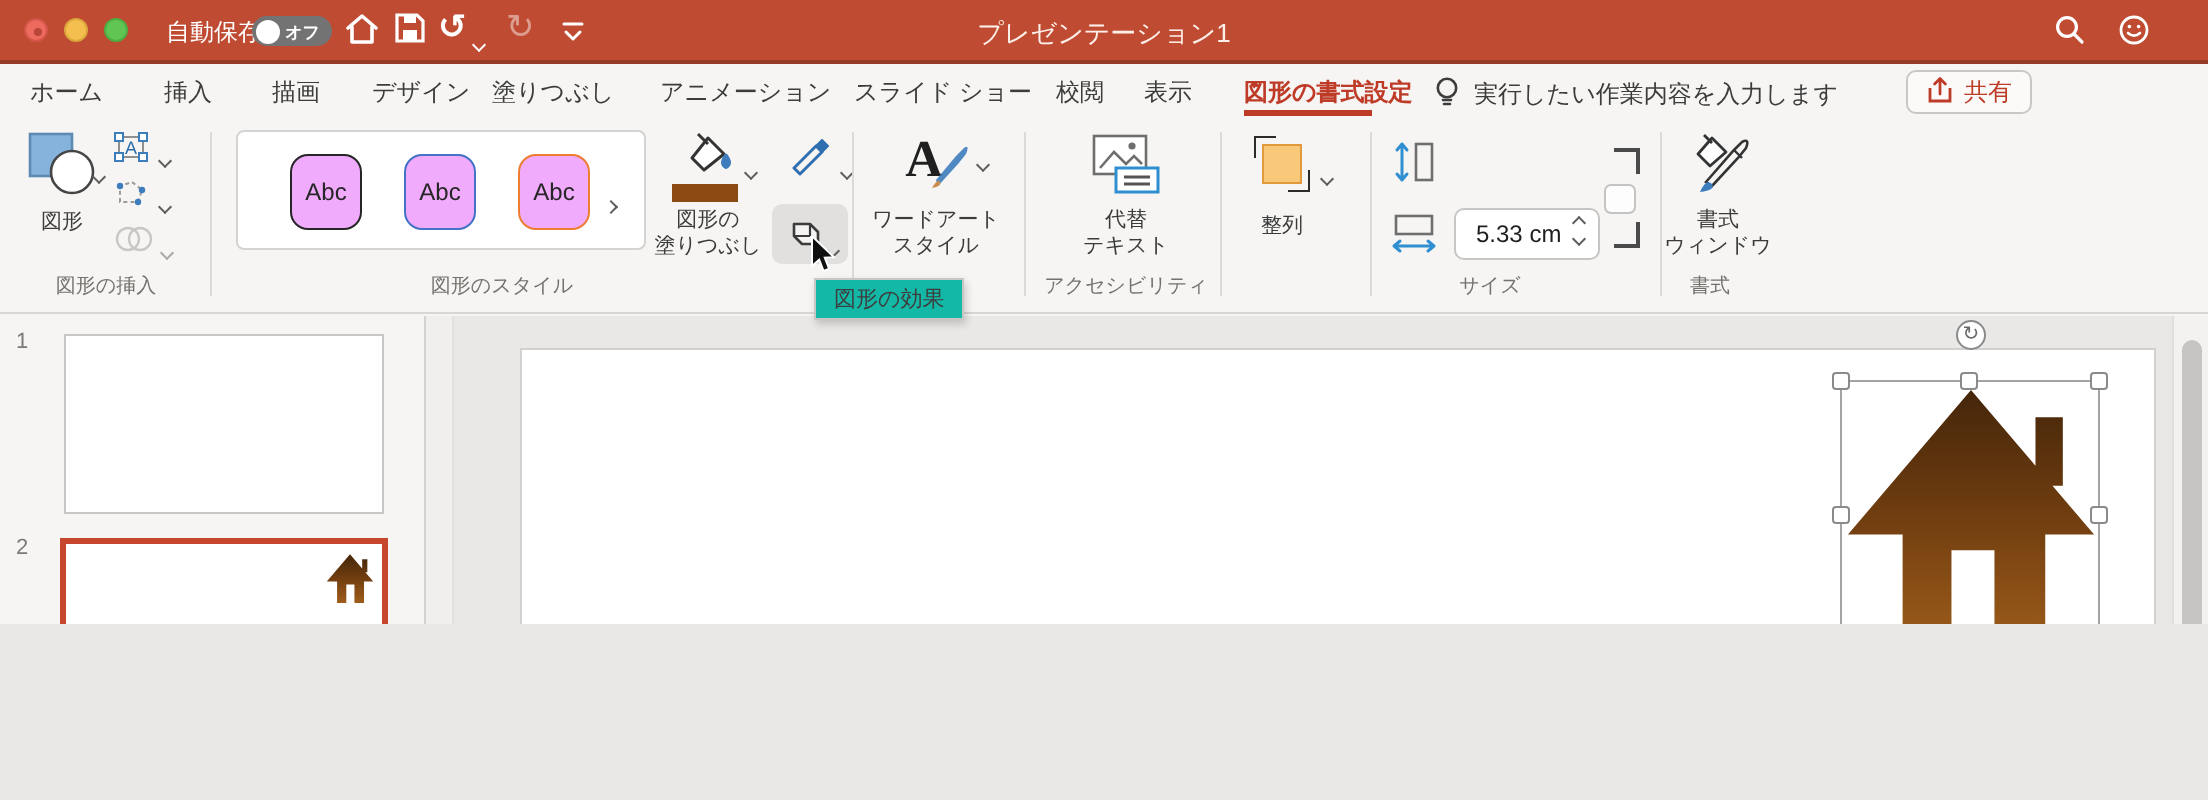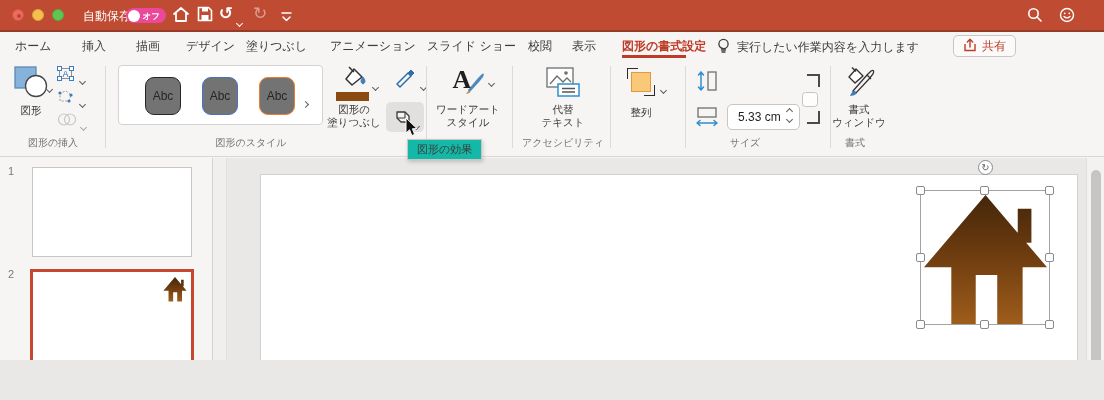--- a/index.html
+++ b/index.html
@@ -1,29 +1,29 @@
 <!DOCTYPE html>
 <html><head>
 <meta charset="utf-8">
 <style>
   * { margin:0; padding:0; box-sizing:border-box; }
   html,body { width:1104px; height:400px; }
   body { font-family:"Liberation Sans","DejaVu Sans",sans-serif; background:#e9e8e6; overflow:hidden; }
-  #app { position:relative; width:1104px; height:360px; overflow:hidden; background:#f6f5f3; }
+  #app { position:relative; width:1104px; height:312px; overflow:hidden; background:#f6f5f3; }
   .abs { position:absolute; }
 
   
   #titlebar { position:absolute; left:0; top:0; width:1104px; height:30px; background:#bf4b32; }
   .light { position:absolute; top:9px; width:12px; height:12px; border-radius:50%; }
   .light-red { left:12px; background:#ed6a5e; border:0.5px solid #d35548; }
   .light-red::after{ content:""; position:absolute; left:3.5px; top:3.5px; width:4px; height:4px; border-radius:50%; background:#b8473a; }
   .light-yellow { left:32px; background:#f4bf4f; border:0.5px solid #dba63c; }
   .light-green { left:52px; background:#61c554; border:0.5px solid #4caf42; }
   #autosave-label { position:absolute; left:83px; top:8px; font-size:12px; color:#fff; }
-  #autosave-toggle { position:absolute; left:126px; top:8px; width:40px; height:15px; border-radius:8px; background:#ec4899; }
+  #autosave-toggle { position:absolute; left:126px; top:8px; width:40px; height:15px; border-radius:8px; background:#737373; }
   #autosave-knob { position:absolute; left:1.5px; top:1.5px; width:12px; height:12px; border-radius:50%; background:#fff; }
   #autosave-state { position:absolute; right:6px; top:2.5px; font-size:8.5px; color:#fff; font-weight:bold; }
   .tb-ico { position:absolute; top:5px; color:#fff; }
   .tb-glyph { font-size:17px; color:#fff; line-height:20px; }
   #doc-title { position:absolute; left:452px; top:8px; width:200px; text-align:center; font-size:13px; color:#fcefe9; }
 
   
   #tabrow { position:absolute; left:0; top:30px; width:1104px; height:28px; background:#f6f5f3; border-top:2px solid #943a26; }
   .tab { position:absolute; top:6px; font-size:12px; color:#3c3c3c; cursor:default; white-space:nowrap; }
   .tab.active { color:#be3b27; font-weight:bold; }
@@ -33,21 +33,21 @@
 
   
   #ribbon { position:absolute; left:0; top:58px; width:1104px; height:99px; background:#f6f5f3; border-bottom:1px solid #d8d6d4; }
   .divider { position:absolute; top:8px; width:1px; height:82px; background:#ddd9d6; }
   .glabel { position:absolute; top:78px; font-size:10px; color:#75716d; text-align:center; white-space:nowrap; }
   .btn-label { position:absolute; font-size:10.5px; color:#3b3b3b; text-align:center; white-space:nowrap; }
   .cv { display:inline-block; width:5px; height:5px; border-right:1.4px solid #5f5d5b; border-bottom:1.4px solid #5f5d5b; transform:rotate(45deg); }
   .cv-up { transform:rotate(225deg); }
   .cv-right { transform:rotate(-45deg); }
   .gallery { position:absolute; left:118px; top:7px; width:205px; height:60px; background:#fff; border:1px solid #d5d3d1; border-radius:4px; }
-  .abc { position:absolute; top:11px; width:36px; height:38px; border-radius:9px; background:#737373; display:flex; align-items:center; justify-content:center; font-size:12px; color:#262626; }
+  .abc { position:absolute; top:11px; width:36px; height:38px; border-radius:9px; background:#f0abfc; display:flex; align-items:center; justify-content:center; font-size:12px; color:#262626; }
   .abc1 { left:26px; border:1.5px solid #262626; }
   .abc2 { left:83px; border:1.5px solid #4472c4; }
   .abc3 { left:140px; border:1.5px solid #ed7d31; }
   .spinner { position:absolute; width:73px; height:26px; background:#fff; border:1px solid #c8c6c4; border-radius:5px; font-size:12px; color:#1f1f1f; display:flex; align-items:center; padding-left:10px; }
   .spin-chevs { position:absolute; right:7px; top:4px; display:flex; flex-direction:column; gap:3px; }
   .effects-btn { position:absolute; left:386px; top:44px; width:38px; height:30px; background:#e2e0de; border-radius:5px; }
   .swatch { position:absolute; left:336px; top:34px; width:33px; height:9px; background:#8a4a12; }
   .bracket { position:absolute; width:13px; height:13px; }
   .bracket.tr { border-top:2px solid #4a4a4a; border-right:2px solid #4a4a4a; }
   .bracket.br { border-bottom:2px solid #4a4a4a; border-right:2px solid #4a4a4a; }
@@ -110,20 +110,21 @@
         </svg>
     </span>
     <span class="tb-ico tb-glyph" style="left:219px;top:4px;font-weight:bold">↺</span>
     <span class="tb-ico" style="left:237px;top:12px"><span class="cv" style="border-color:#fff"></span></span>
     <span class="tb-ico tb-glyph" style="left:253px;top:4px;opacity:.45">↻</span>
     <span class="tb-ico" style="left:281px;top:8px">
       <svg width="11" height="11" viewBox="0 0 11 11">
           <path d="M1 2 H10 M2 6 L5.5 9.5 L9 6" fill="none" stroke="#fff" stroke-width="1.5" stroke-linecap="round" stroke-linejoin="round"></path>
         </svg>
     </span>
+    <div id="doc-title">プレゼンテーション1</div>
     <span class="tb-ico" style="left:1027px;top:7px">
       <svg width="16" height="16" viewBox="0 0 16 16">
           <circle cx="6.5" cy="6.5" r="4.7" fill="none" stroke="#fff" stroke-width="1.6"></circle>
           <line x1="10" y1="10" x2="14" y2="14" stroke="#fff" stroke-width="1.6" stroke-linecap="round"></line>
         </svg>
     </span>
     <span class="tb-ico" style="left:1059px;top:7px">
       <svg width="16" height="16" viewBox="0 0 16 16">
           <circle cx="8" cy="8" r="6.5" fill="none" stroke="#fff" stroke-width="1.4"></circle>
           <circle cx="5.7" cy="6.3" r="0.9" fill="#fff"></circle>

